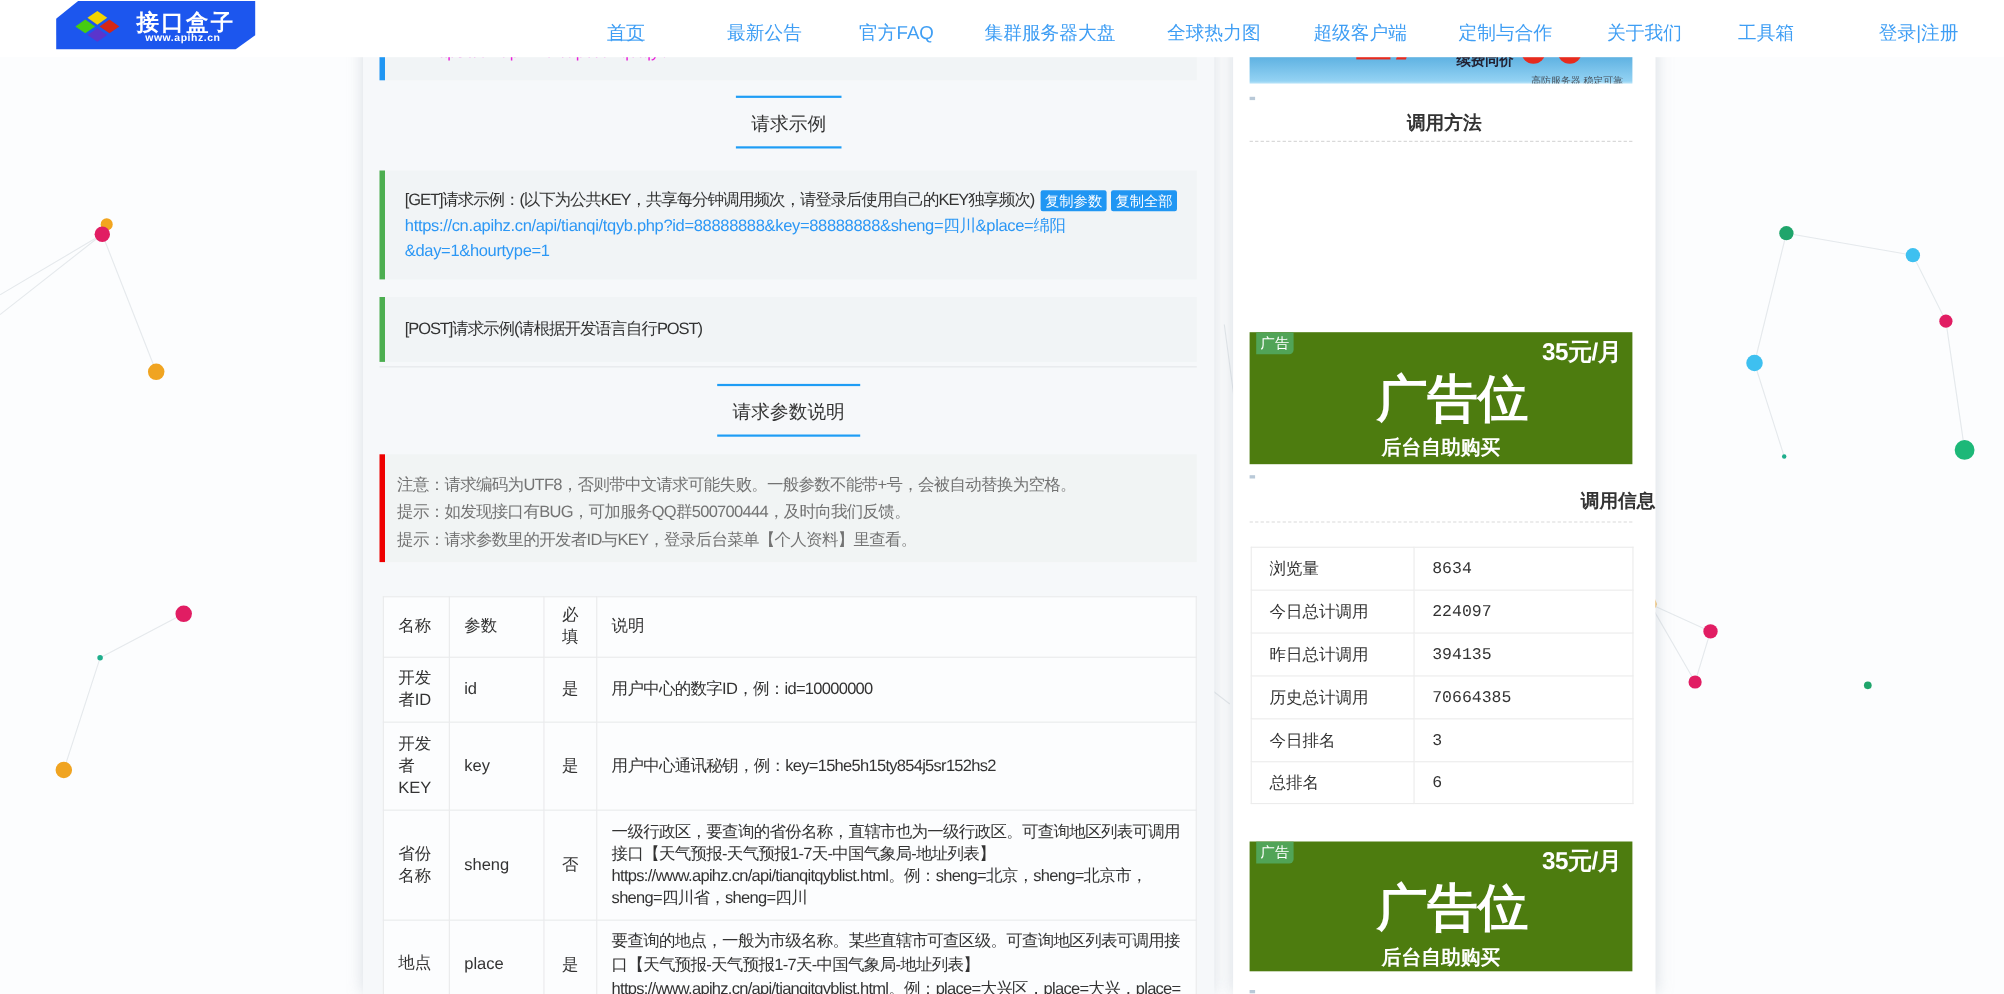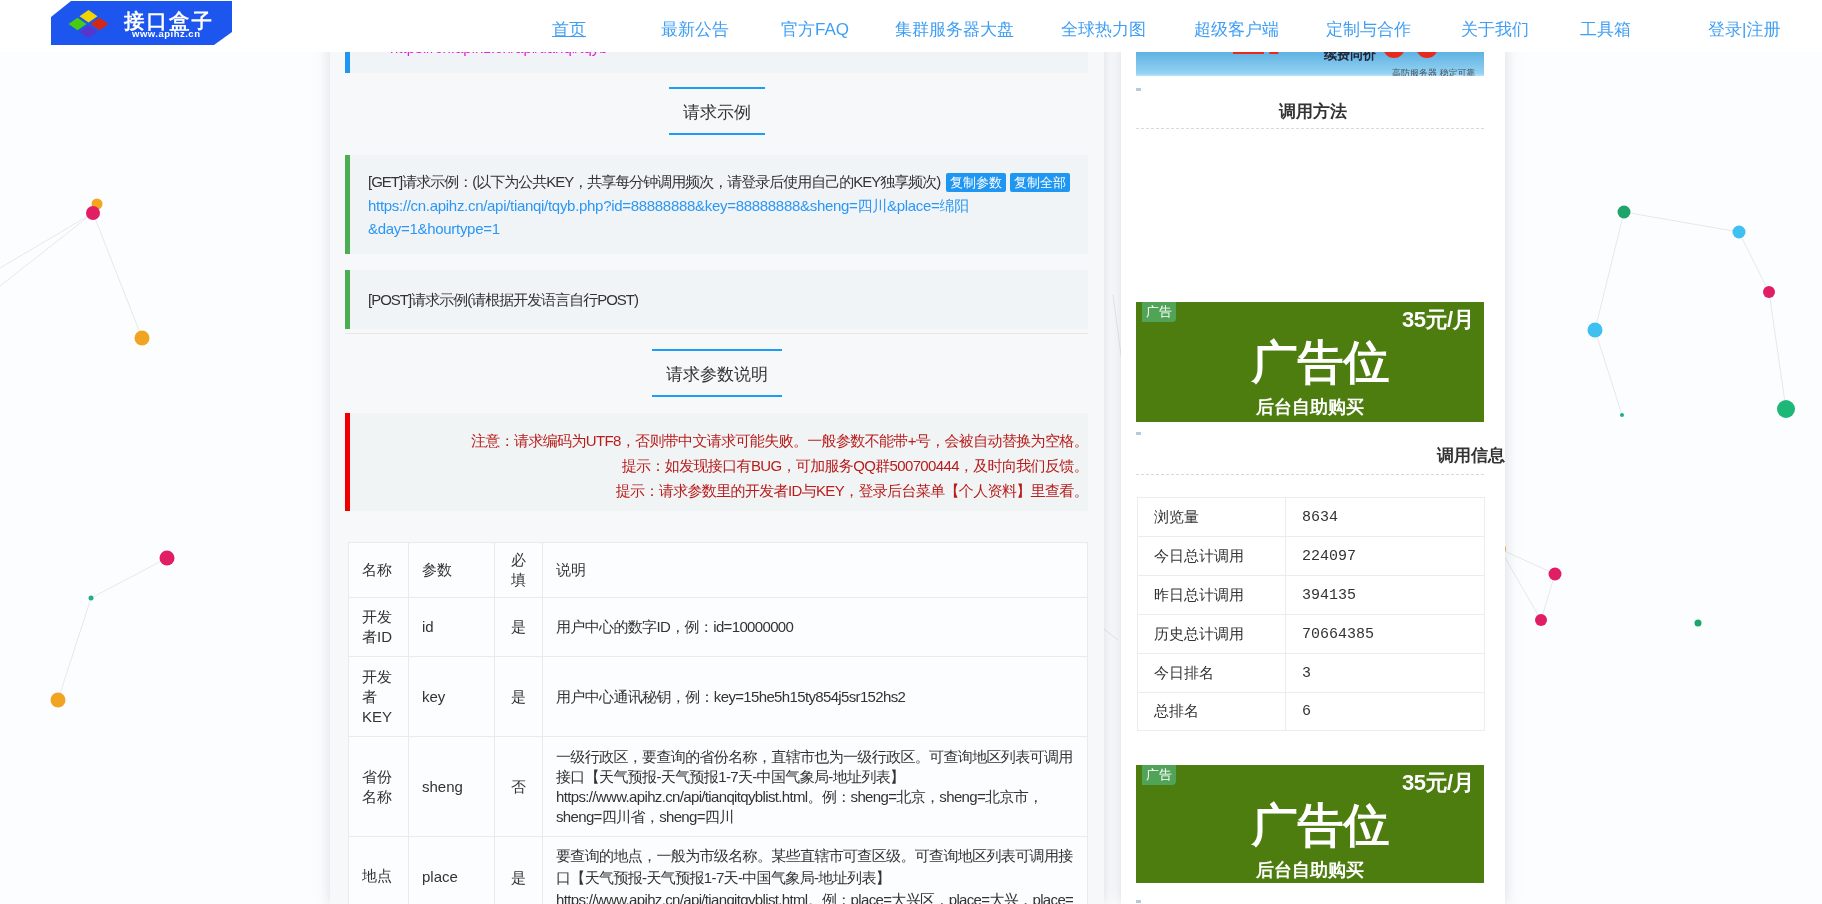--- a/index.html
+++ b/index.html
@@ -96,21 +96,21 @@
     </div>
 
     <div class="abs gbox" style="top:270px; height:59px; padding:18px 0 0 18px; font-size:15px; line-height:23.5px;">
       <div style="letter-spacing:-1px;">[POST]请求示例(请根据开发语言自行POST)</div>
     </div>
 
     <div class="abs" style="left:15px; top:333px; width:743px; border-top:1px solid #e4e6e8;"></div>
 
     <div class="abs title" style="top:349px;">请求参数说明</div>
 
-    <div class="abs gbox" style="top:413px; height:98px; border-left-color:#ee0000; background:#f1f4f4; padding:15px 0 0 11px; font-size:15px; line-height:25px; letter-spacing:-0.65px; color:#b91c1c; text-align:right;">
+    <div class="abs gbox" style="top:413px; height:98px; border-left-color:#ee0000; background:#f1f4f4; padding:15px 0 0 11px; font-size:15px; line-height:25px; letter-spacing:-0.65px; color:#737373; text-align:left;">
       <div>注意：请求编码为UTF8，否则带中文请求可能失败。一般参数不能带+号，会被自动替换为空格。</div>
       <div>提示：如发现接口有BUG，可加服务QQ群500700444，及时向我们反馈。</div>
       <div>提示：请求参数里的开发者ID与KEY，登录后台菜单【个人资料】里查看。</div>
     </div>
 
     <table class="abs ptable" style="left:18px; top:542px;">
       <colgroup>
           <col style="width:60px">
           <col style="width:86px">
           <col style="width:48px">

